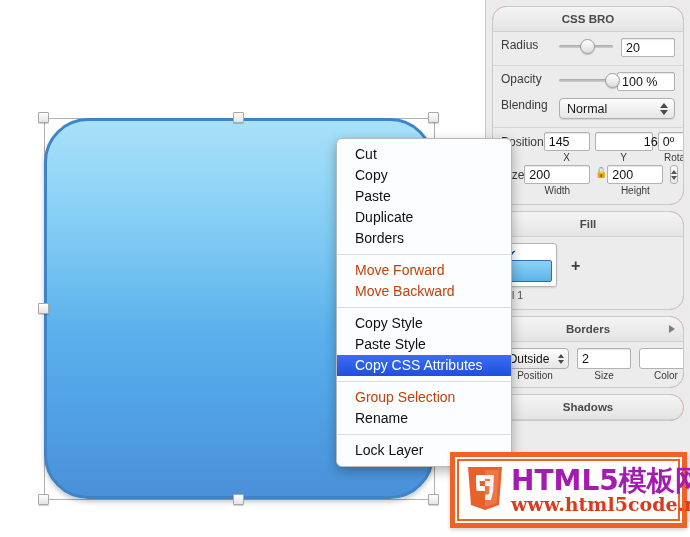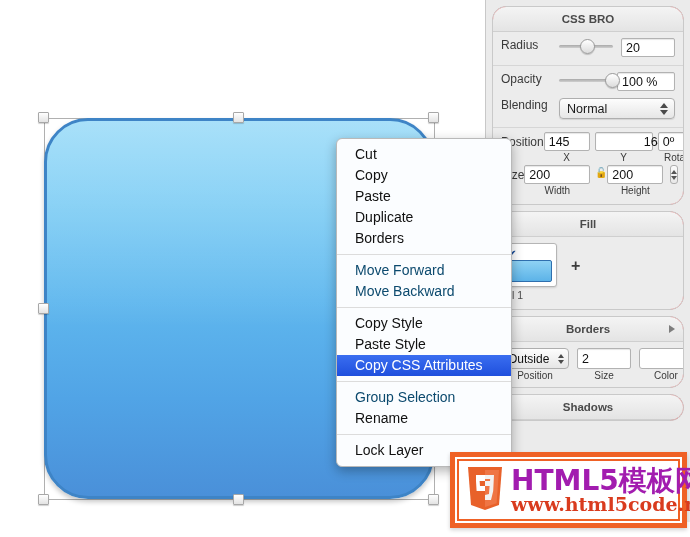--- a/index.html
+++ b/index.html
@@ -166,21 +166,21 @@
     position:absolute;left:336px;top:138px;width:176px;
     background:#fbfdff;
     border:1px solid #b9b9b9;
     border-radius:6px;
     box-shadow:0 4px 12px rgba(0,0,0,.30);
     padding:5px 0 5px 0;
     box-sizing:border-box;
     font-size:14px;color:#101010;
   }
   .mi{height:21px;line-height:21px;padding:0 10px 0 18px;white-space:nowrap;}
-  .mi.dis{color:#0c4a6e;}
+  .mi.dis{color:#c2410c;}
   .mi.sel{background:#2a59e8;color:#ffffff;
     background:linear-gradient(to bottom,#3a6ef0,#1f4fdd);}
   .msep{height:1px;background:#dcdcdc;margin:5px 0;}
 
   
   #wm{
     position:absolute;left:450px;top:452px;width:237px;height:76px;
     border:5px solid #ef6125;background:#ffffff;
     box-sizing:border-box;
     display:flex;align-items:center;

